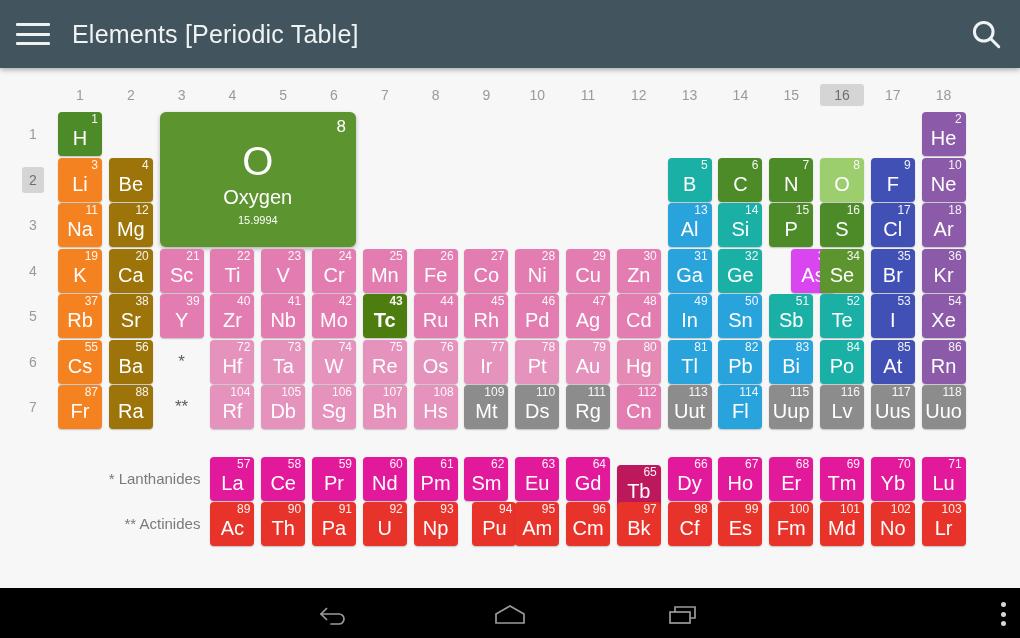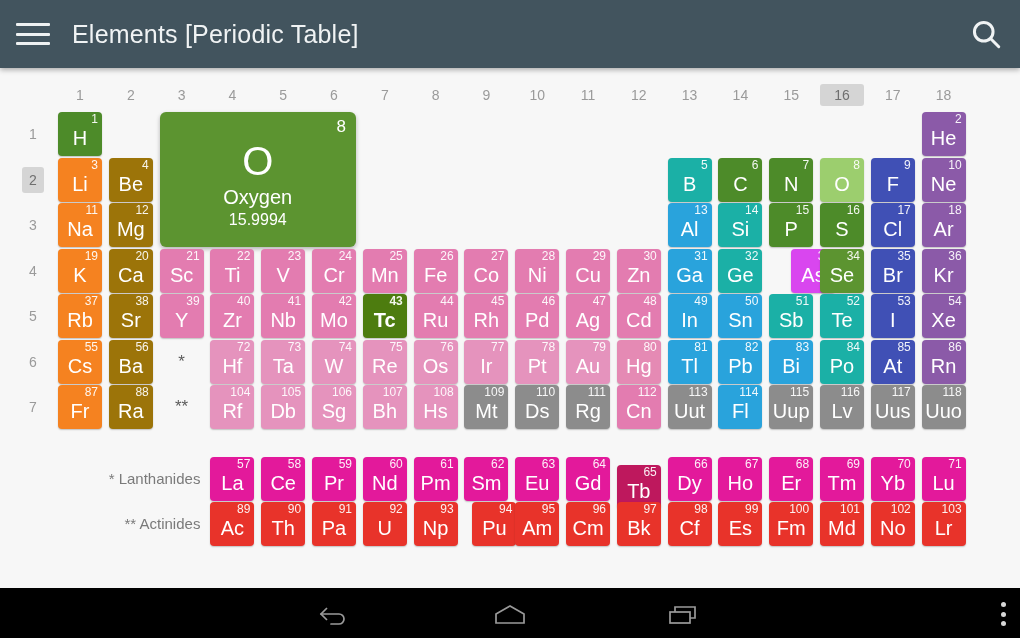--- a/index.html
+++ b/index.html
@@ -54,21 +54,21 @@
   .bigcell {
     position: absolute; border-radius: 6px; color: #fff; overflow: hidden;
     box-shadow: 0 2px 4px rgba(0,0,0,0.28); cursor: pointer;
   }
   .bigcell .num { position: absolute; right: 10px; top: 5px; font-size: 17px; }
   .bigcell .sym { position: absolute; left: 0; right: 0; top: 27px; text-align: center;
                   font-size: 40px; line-height: 44px; font-weight: 300; }
   .bigcell .nm  { position: absolute; left: 0; right: 0; top: 73px; text-align: center;
                   font-size: 20px; line-height: 24px; font-weight: 300; }
   .bigcell .ms  { position: absolute; left: 0; right: 0; top: 99px; text-align: center;
-                  font-size: 16px; line-height: 18px; }
+                  font-size: 11px; line-height: 18px; }
   .bigcell .cfg { position: absolute; left: 0; right: 0; top: 118px; text-align: center;
                   font-size: 14px; line-height: 18px; }
 
   .marker { position: absolute; width: 44px; text-align: center; color: #5b5b5b;
             font-size: 17px; line-height: 44px; }
   .serieslabel { position: absolute; color: #7a7a7a; font-size: 15px; line-height: 44px;
                  text-align: right; width: 180px; }
 
   
   .legend { position: absolute; left: 0; top: 551px; width: 1020px; height: 30px;

